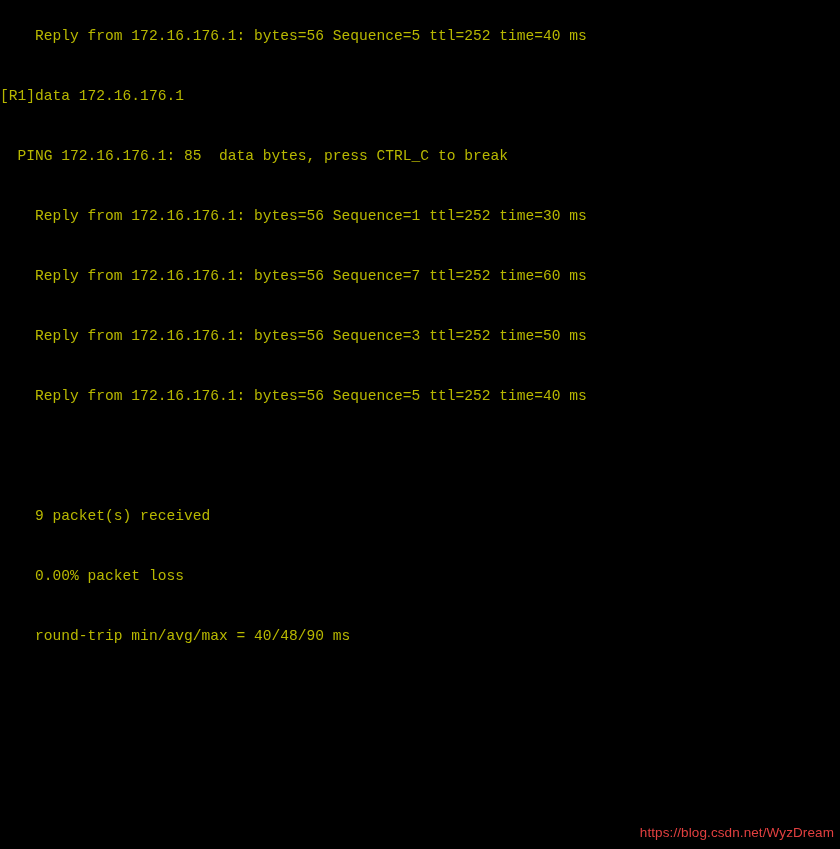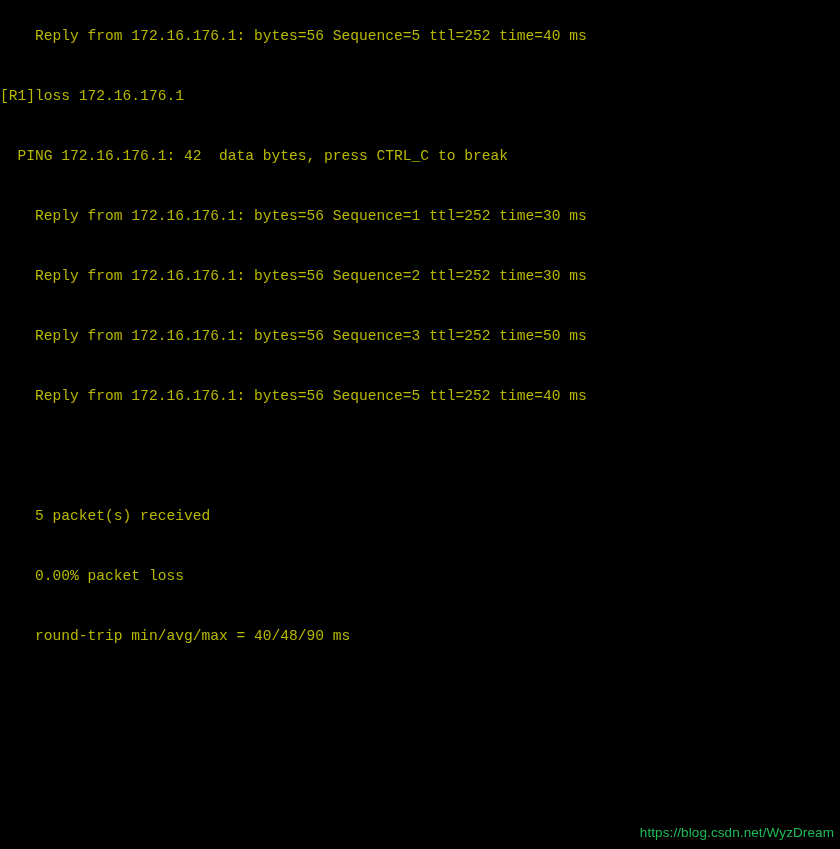--- a/index.html
+++ b/index.html
@@ -53,43 +53,43 @@
   }
 
   .line.blank {
     color: transparent;
   }
 
   .watermark {
     position: absolute;
     right: 6px;
     bottom: 8px;
-    color: #22c55e;
+    color: #ef4444;
     font-family: "Liberation Sans", sans-serif;
     font-size: 13.5px;
     line-height: 16px;
     letter-spacing: 0.1px;
     white-space: pre;
     opacity: 0.95;
   }
 </style>
 </head>
 <body>
 
 <div id="terminal">
   <div class="screen">
     <span class="line">    Reply from 172.16.176.1: bytes=56 Sequence=5 ttl=252 time=40 ms</span>
-    <span class="line">[R1]loss 172.16.176.1</span>
-    <span class="line">  PING 172.16.176.1: 42  data bytes, press CTRL_C to break</span>
+    <span class="line">[R1]data 172.16.176.1</span>
+    <span class="line">  PING 172.16.176.1: 85  data bytes, press CTRL_C to break</span>
     <span class="line">    Reply from 172.16.176.1: bytes=56 Sequence=1 ttl=252 time=30 ms</span>
-    <span class="line">    Reply from 172.16.176.1: bytes=56 Sequence=2 ttl=252 time=30 ms</span>
+    <span class="line">    Reply from 172.16.176.1: bytes=56 Sequence=7 ttl=252 time=60 ms</span>
     <span class="line">    Reply from 172.16.176.1: bytes=56 Sequence=3 ttl=252 time=50 ms</span>
     <span class="line">    Reply from 172.16.176.1: bytes=56 Sequence=5 ttl=252 time=40 ms</span>
     <span class="line blank"></span>
-    <span class="line">    5 packet(s) received</span>
+    <span class="line">    9 packet(s) received</span>
     <span class="line">    0.00% packet loss</span>
     <span class="line">    round-trip min/avg/max = 40/48/90 ms</span>
     
     
     
     
     
     
     
     

